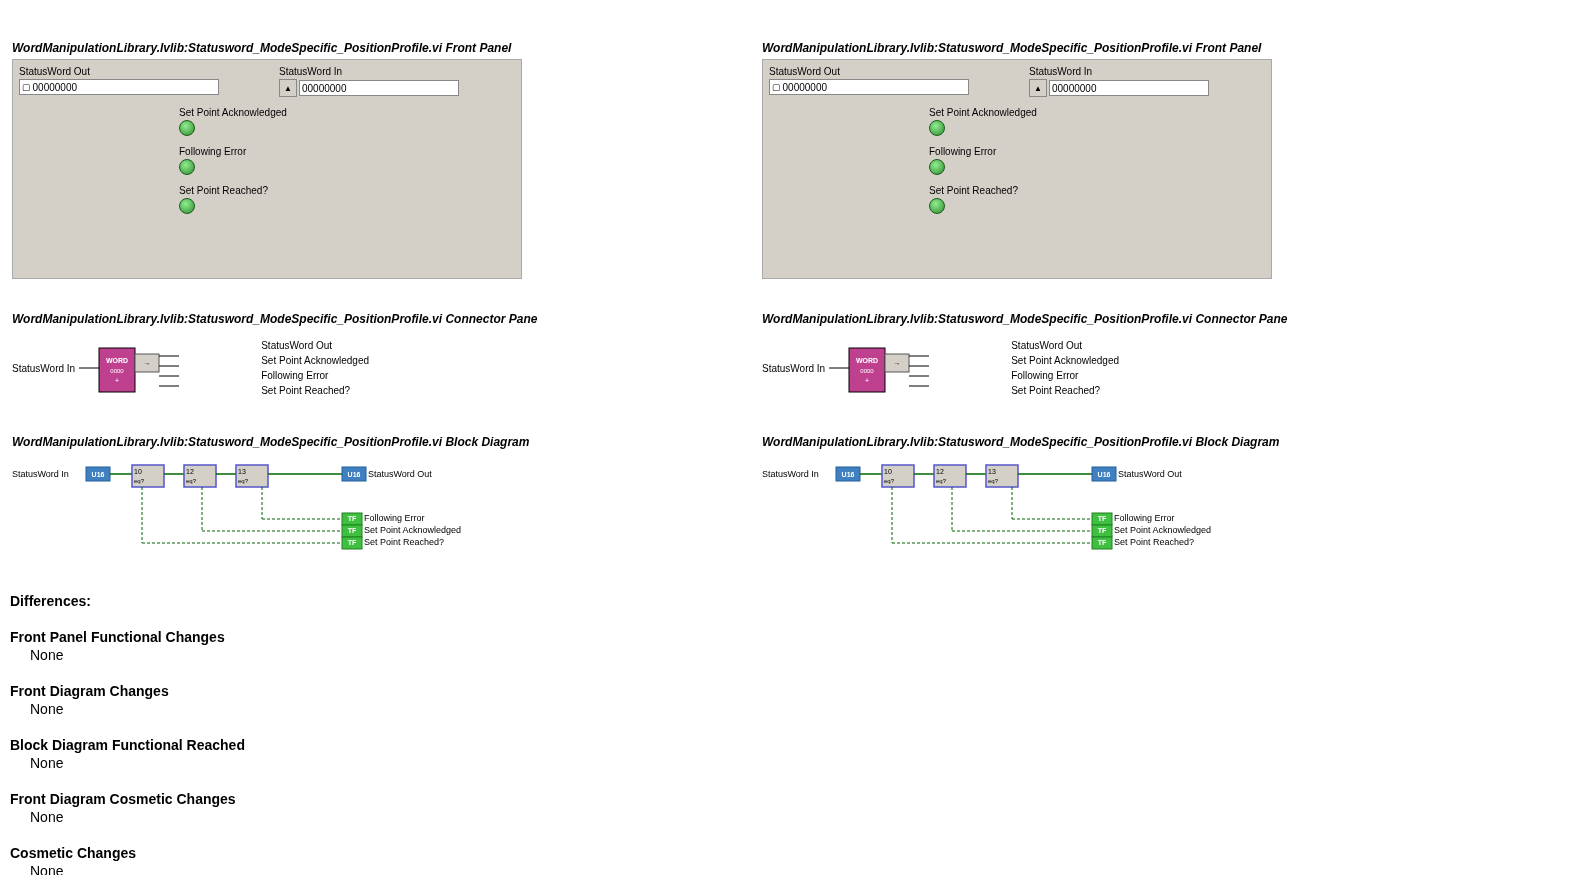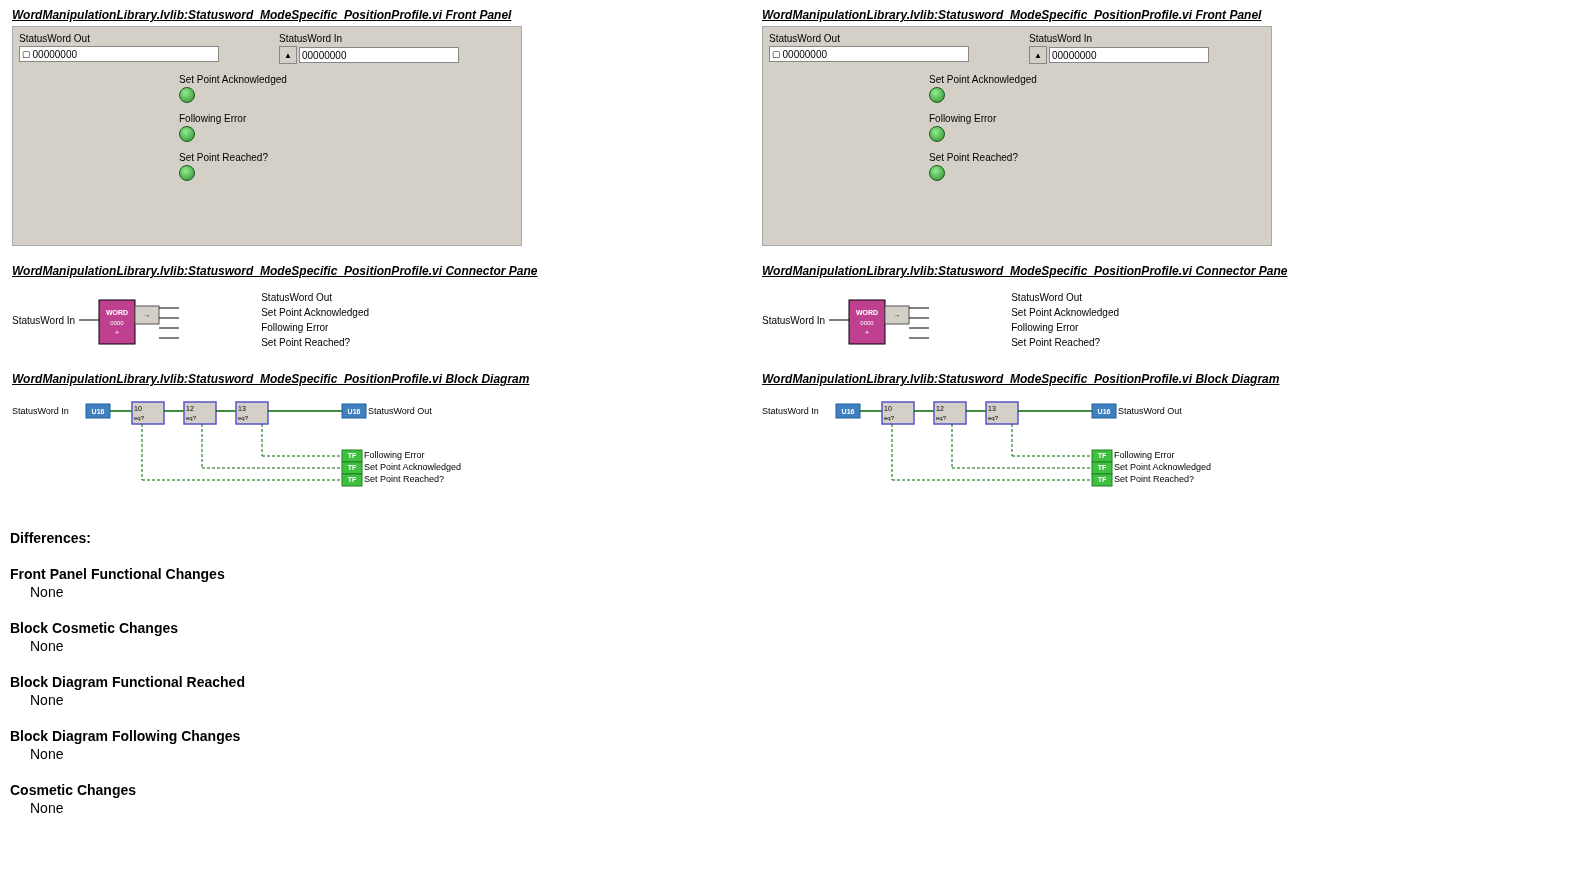--- a/index.html
+++ b/index.html
@@ -11,21 +11,21 @@
       width: 1586px;
       min-height: 875px;
       overflow-x: hidden;
     }
 
     .section-title {
       font-style: italic;
       font-size: 12px;
       font-weight: bold;
       margin-bottom: 4px;
-      text-decoration: underline;
+      margin-top: 33px;
     }
 
     
     .front-panel {
       border: 1px solid #aaa;
       background: #d4d0c8;
       width: 510px;
       height: 220px;
       margin-bottom: 18px;
       position: relative;
@@ -390,31 +390,31 @@
 
 <div class="differences-section">
   <div class="diff-title">Differences:</div>
 
   <div class="diff-category">
     <span>Front Panel Functional Changes</span>
   </div>
   <div class="diff-value">None</div>
 
   <div class="diff-category">
-    <span>Block Cosmetic Changes</span>
+    <span>Front Diagram Changes</span>
   </div>
   <div class="diff-value">None</div>
 
   <div class="diff-category">
     <span>Block Diagram Functional Reached</span>
   </div>
   <div class="diff-value">None</div>
 
   <div class="diff-category">
-    <span>Block Diagram Following Changes</span>
+    <span>Front Diagram Cosmetic Changes</span>
   </div>
   <div class="diff-value">None</div>
 
   <div class="diff-category">
     <span>Cosmetic Changes</span>
   </div>
   <div class="diff-value">None</div>
 </div>
 
 </body></html>

